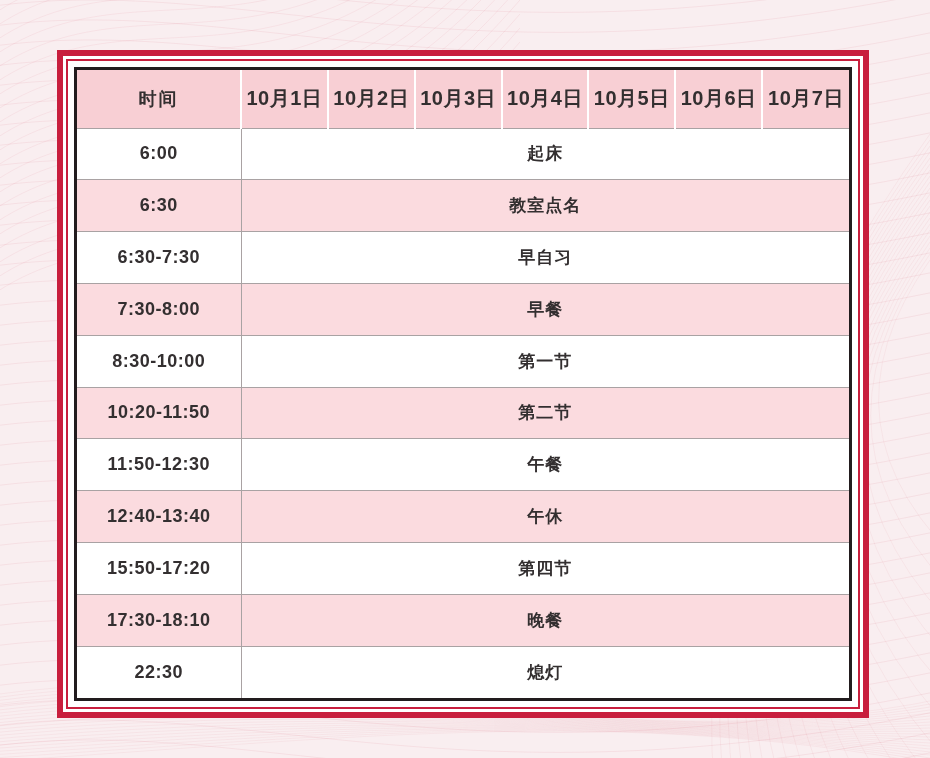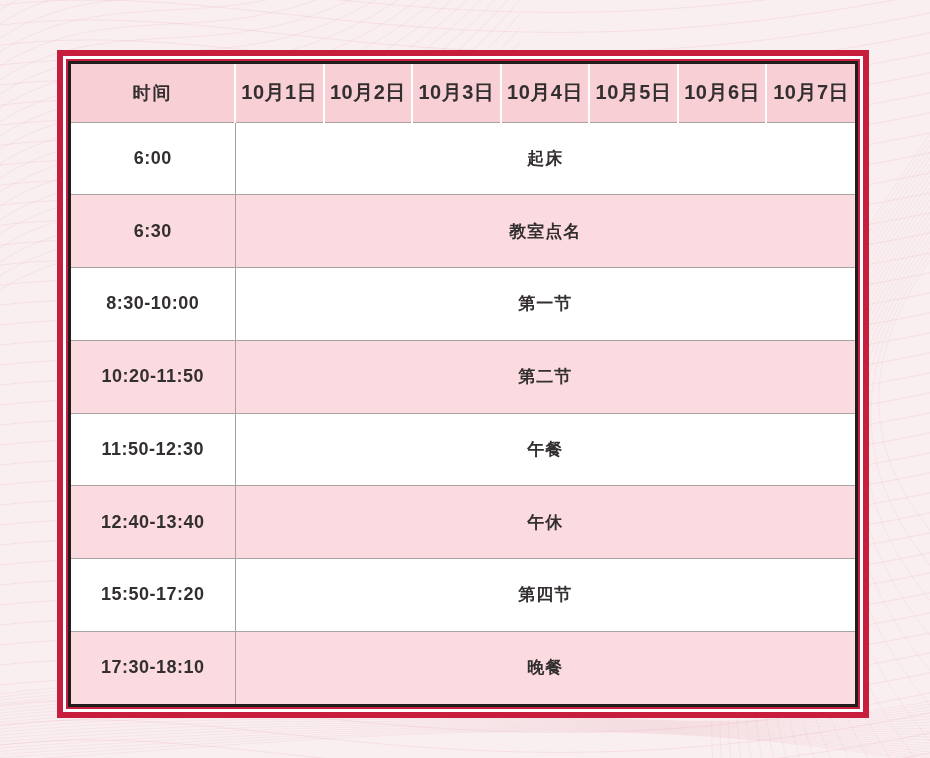--- a/index.html
+++ b/index.html
@@ -33,20 +33,21 @@
     position:absolute;
     left:57px; top:50px;
     width:812px; height:668px;
     border:6px solid var(--frame-red);
     background:#ffffff;
     padding:3px;
   }
   .frame-inner{
     width:100%;height:100%;
     border:2px solid var(--frame-red);
+    padding:6px;
     background:#ffffff;
   }
   .table-wrap{
     width:100%;height:100%;
     border:3px solid var(--table-border-dark);
     background:#ffffff;
   }
   table{
     width:100%;height:100%;
     border-collapse:collapse;
@@ -240,20 +241,28 @@
           <tbody>
             <tr>
               <td class="time-cell">6:00</td>
               <td class="activity-cell" colspan="7">起床</td>
             </tr>
             <tr>
               <td class="time-cell">6:30</td>
               <td class="activity-cell" colspan="7">教室点名</td>
             </tr>
             <tr>
+              <td class="time-cell">6:30-7:30</td>
+              <td class="activity-cell" colspan="7">早自习</td>
+            </tr>
+            <tr>
+              <td class="time-cell">7:30-8:00</td>
+              <td class="activity-cell" colspan="7">早餐</td>
+            </tr>
+            <tr>
               <td class="time-cell">8:30-10:00</td>
               <td class="activity-cell" colspan="7">第一节</td>
             </tr>
             <tr>
               <td class="time-cell">10:20-11:50</td>
               <td class="activity-cell" colspan="7">第二节</td>
             </tr>
             <tr>
               <td class="time-cell">11:50-12:30</td>
               <td class="activity-cell" colspan="7">午餐</td>
@@ -262,19 +271,23 @@
               <td class="time-cell">12:40-13:40</td>
               <td class="activity-cell" colspan="7">午休</td>
             </tr>
             <tr>
               <td class="time-cell">15:50-17:20</td>
               <td class="activity-cell" colspan="7">第四节</td>
             </tr>
             <tr>
               <td class="time-cell">17:30-18:10</td>
               <td class="activity-cell" colspan="7">晚餐</td>
+            </tr>
+            <tr>
+              <td class="time-cell">22:30</td>
+              <td class="activity-cell" colspan="7">熄灯</td>
             </tr>
           </tbody>
         </table>
       </div>
     </div>
   </div>
 </div>
 
 </body></html>

